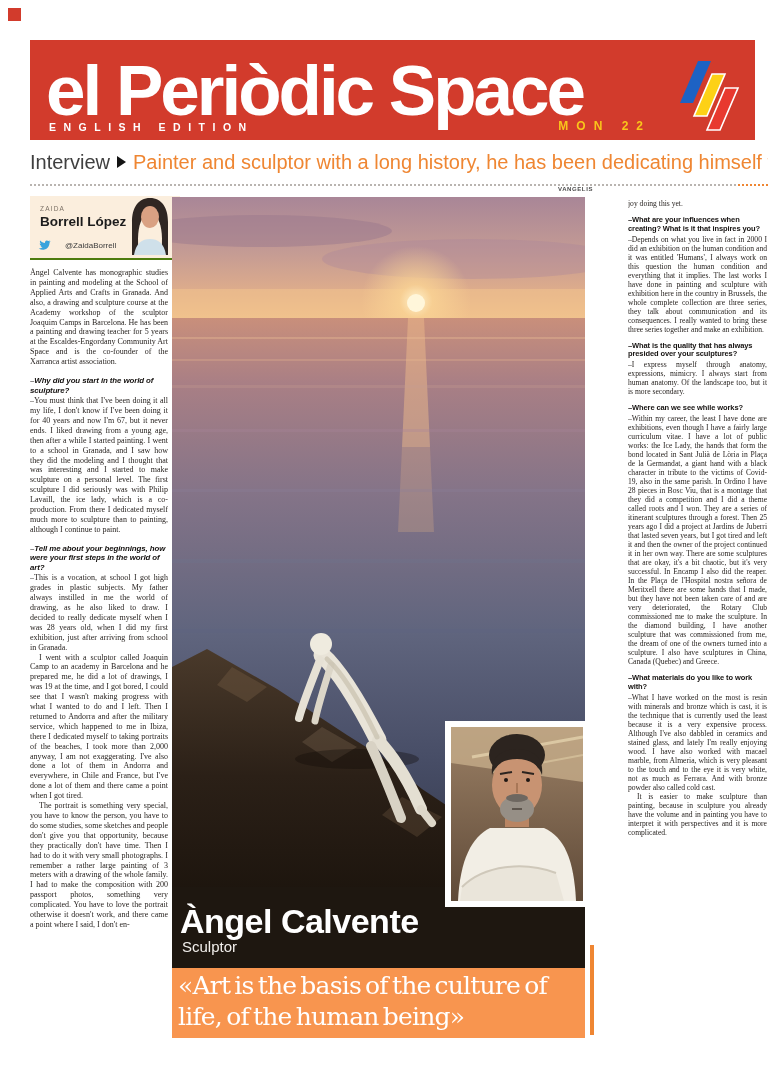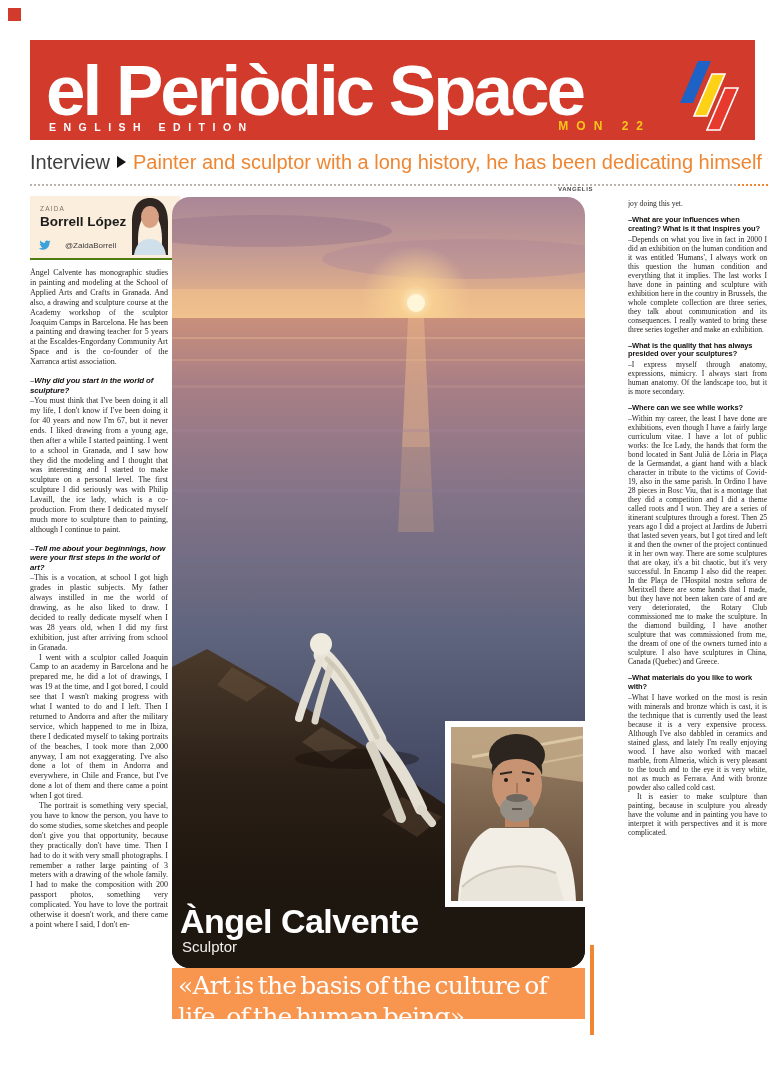--- a/index.html
+++ b/index.html
@@ -36,27 +36,27 @@
   .byline-name{position:absolute;left:10px;top:18px;font-size:13.5px;font-weight:bold;color:#1c1c1c;}
   .byline-social{position:absolute;left:8px;bottom:7px;display:flex;align-items:center;gap:14px;}
   .byline-handle{font-size:8px;color:#3c3c3c;}
   .byline-avatar{position:absolute;right:4px;top:0;}
 
   
   .photo-credit{position:absolute;right:175px;top:186px;font-size:6px;letter-spacing:.6px;
         color:#4a4a4a;font-weight:bold;}
 
   
-  .photo{position:absolute;left:172px;top:197px;width:413px;height:771px;overflow:hidden;border-radius:18px;}
+  .photo{position:absolute;left:172px;top:197px;width:413px;height:771px;overflow:hidden;}
   .caption-name{position:absolute;left:8px;top:705px;font-size:34px;font-weight:bold;color:#fff;
         letter-spacing:-.5px;}
   .caption-role{position:absolute;left:10px;top:741px;font-size:15px;color:#f2efec;}
 
   
-  .quote-band{position:absolute;left:172px;top:968px;width:413px;height:51px;background:#f8954f;
+  .quote-band{position:absolute;left:172px;top:968px;width:413px;height:70px;background:#f8954f;
         padding:2px 0 0 6px;box-sizing:border-box;}
   .quote-band span{display:block;font-family:"DejaVu Serif",serif;font-size:25px;line-height:31px;
         color:#fff;letter-spacing:-.8px;word-spacing:-3px;white-space:nowrap;}
   .orange-sliver{position:absolute;left:590px;top:945px;width:4px;height:90px;background:#ef8632;}
 
   
   .col{position:absolute;overflow:hidden;}
   .col p{margin:0;}
   .col p.intro,.col p.a,.col p.cont{font-family:"Liberation Serif",serif;text-align:justify;
         color:#221d1a;hyphens:auto;-webkit-hyphens:auto;}

